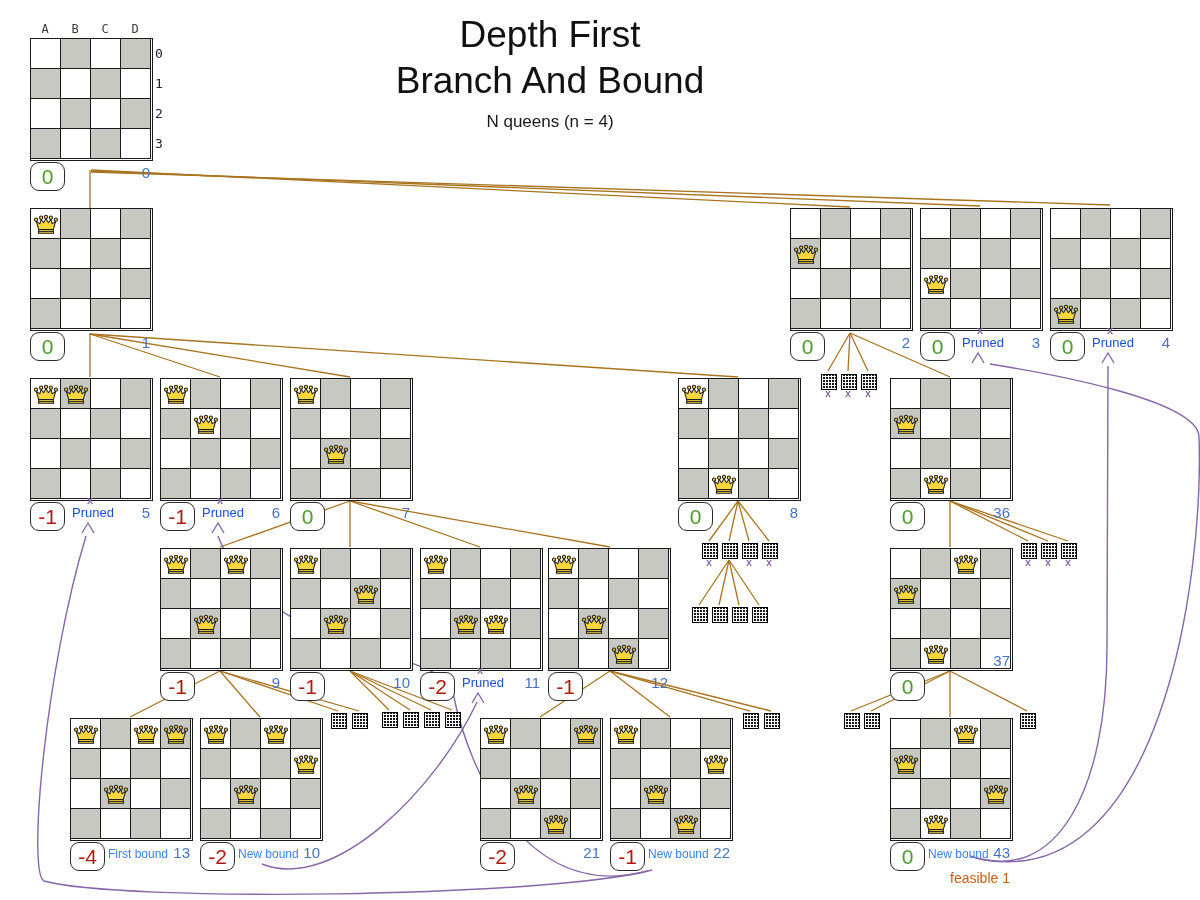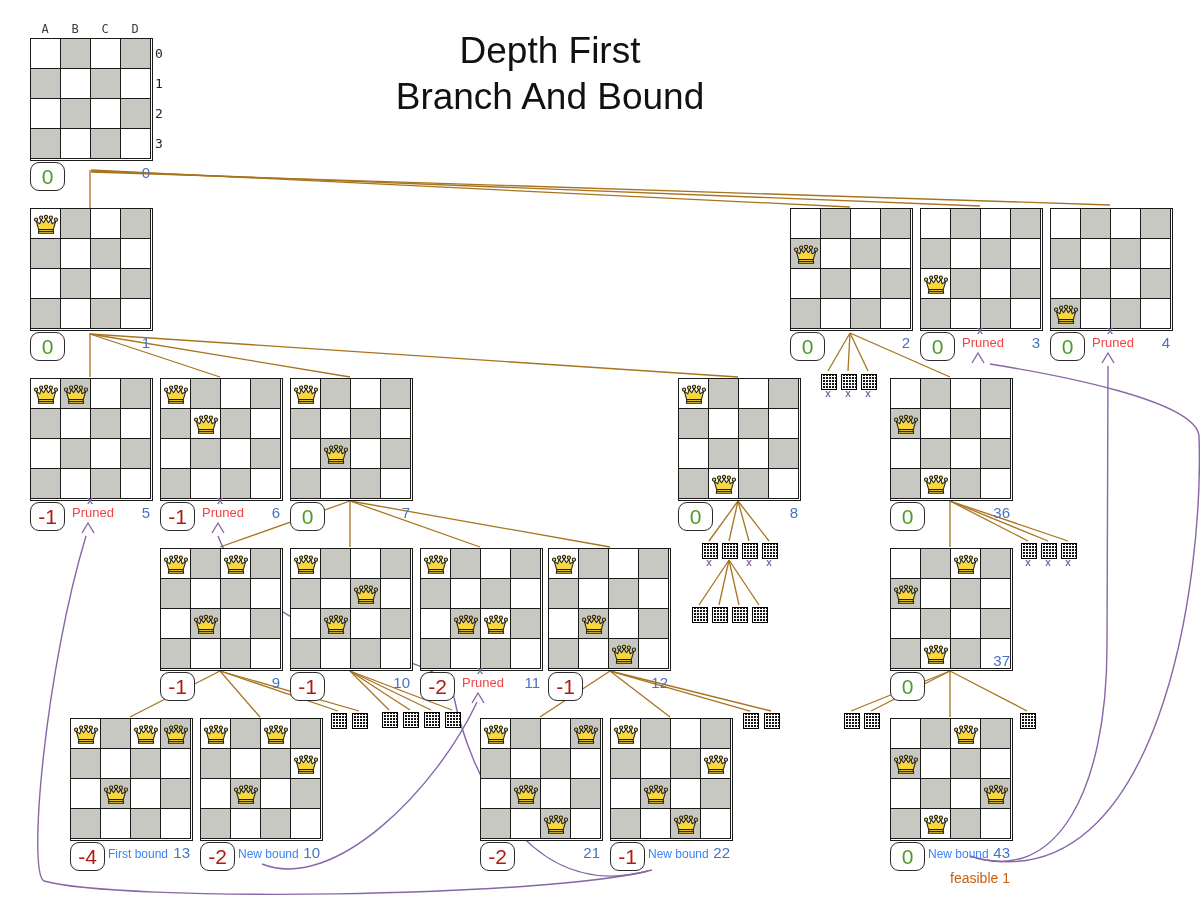--- a/index.html
+++ b/index.html
@@ -1,37 +1,37 @@
 <!DOCTYPE html>
 <html><head>
 <meta charset="utf-8">
 <style>
   html,body{margin:0;padding:0;background:#fff;}
   #stage{position:relative;width:1200px;height:900px;background:#fff;overflow:hidden;
          font-family:"Liberation Sans",sans-serif;}
   #edge-layer{position:absolute;left:0;top:0;}
-  .title{position:absolute;left:300px;top:28px;width:500px;text-align:center;color:#111;}
+  .title{position:absolute;left:300px;top:12px;width:500px;text-align:center;color:#111;}
   .t1,.t2{font-size:37px;line-height:46px;font-weight:400;}
   .sub{font-size:17px;margin-top:8px;color:#1a1a1a;}
   .notebox{position:absolute;left:920px;top:31px;width:250px;height:142px;
            border:3px solid #c55f11;box-sizing:border-box;padding:13px 0 0 12px;}
   .notetext{font-size:18px;color:#c55f11;}
   .notetext sup{font-size:11px;}
   .board{position:absolute;width:121px;height:121px;display:grid;
          grid-template-columns:repeat(4,30px);grid-template-rows:repeat(4,30px);
          border:1px solid #1a1a1a;background:#fff;}
   .cell{box-sizing:border-box;border-right:1px solid #1a1a1a;border-bottom:1px solid #1a1a1a;
         background:#fff;display:flex;align-items:center;justify-content:center;}
   .cell.dark{background:#c7c8c1;}
   .badge{position:absolute;width:33px;height:27px;border:1.7px solid #2b2b2b;border-radius:9px;
          background:#fff;font-size:21px;line-height:27px;text-align:center;font-weight:500;}
   .badge.green{color:#4e9c2d;}
   .badge.red{color:#b11a0e;}
   .idx{position:absolute;width:30px;text-align:right;font-size:15px;color:#4472c4;}
-  .plabel{position:absolute;width:84px;text-align:center;font-size:13px;color:#ef4444;}
+  .plabel{position:absolute;width:84px;text-align:center;font-size:13px;color:#1d4ed8;}
   .px{position:absolute;width:14px;text-align:center;font-size:11px;font-weight:bold;color:#8767a8;}
   .bound{position:absolute;font-size:12px;color:#3b82f6;white-space:nowrap;}
   .feas{position:absolute;width:90px;text-align:center;font-size:14px;color:#c55f11;}
   .mini{position:absolute;width:14px;height:14px;border:1px solid #000;
         background-image:
           repeating-linear-gradient(0deg,#fff 0 1px,transparent 1px 3px),
           repeating-linear-gradient(90deg,#fff 0 1px,transparent 1px 3px),
           linear-gradient(#151515,#151515);}
   .minix{position:absolute;width:14px;text-align:center;font-size:10px;font-weight:bold;color:#8767a8;}
   .collab{position:absolute;width:30px;text-align:center;font-size:12px;color:#3a3a3a;
@@ -95,20 +95,21 @@
       <polyline points="972,363 978,353 984,363" stroke="#8767a8" fill="none" stroke-width="1.4"></polyline>
       <polyline points="1102,363 1108,353 1114,363" stroke="#8767a8" fill="none" stroke-width="1.4"></polyline>
       <polyline points="82,533 88,523 94,533" stroke="#8767a8" fill="none" stroke-width="1.4"></polyline>
       <polyline points="212,533 218,523 224,533" stroke="#8767a8" fill="none" stroke-width="1.4"></polyline>
       <polyline points="472,703 478,693 484,703" stroke="#8767a8" fill="none" stroke-width="1.4"></polyline>
     </svg>
 
   <div class="title">
     <div class="t1">Depth First</div>
     <div class="t2">Branch And Bound</div>
+    <div class="sub">N queens (n = 4)</div>
   </div>
 
 <div class="board" style="left: 30px; top: 38px;">
       <div class="cell"></div>
       <div class="cell dark"></div>
       <div class="cell"></div>
       <div class="cell dark"></div>
       <div class="cell dark"></div>
       <div class="cell"></div>
       <div class="cell dark"></div>

